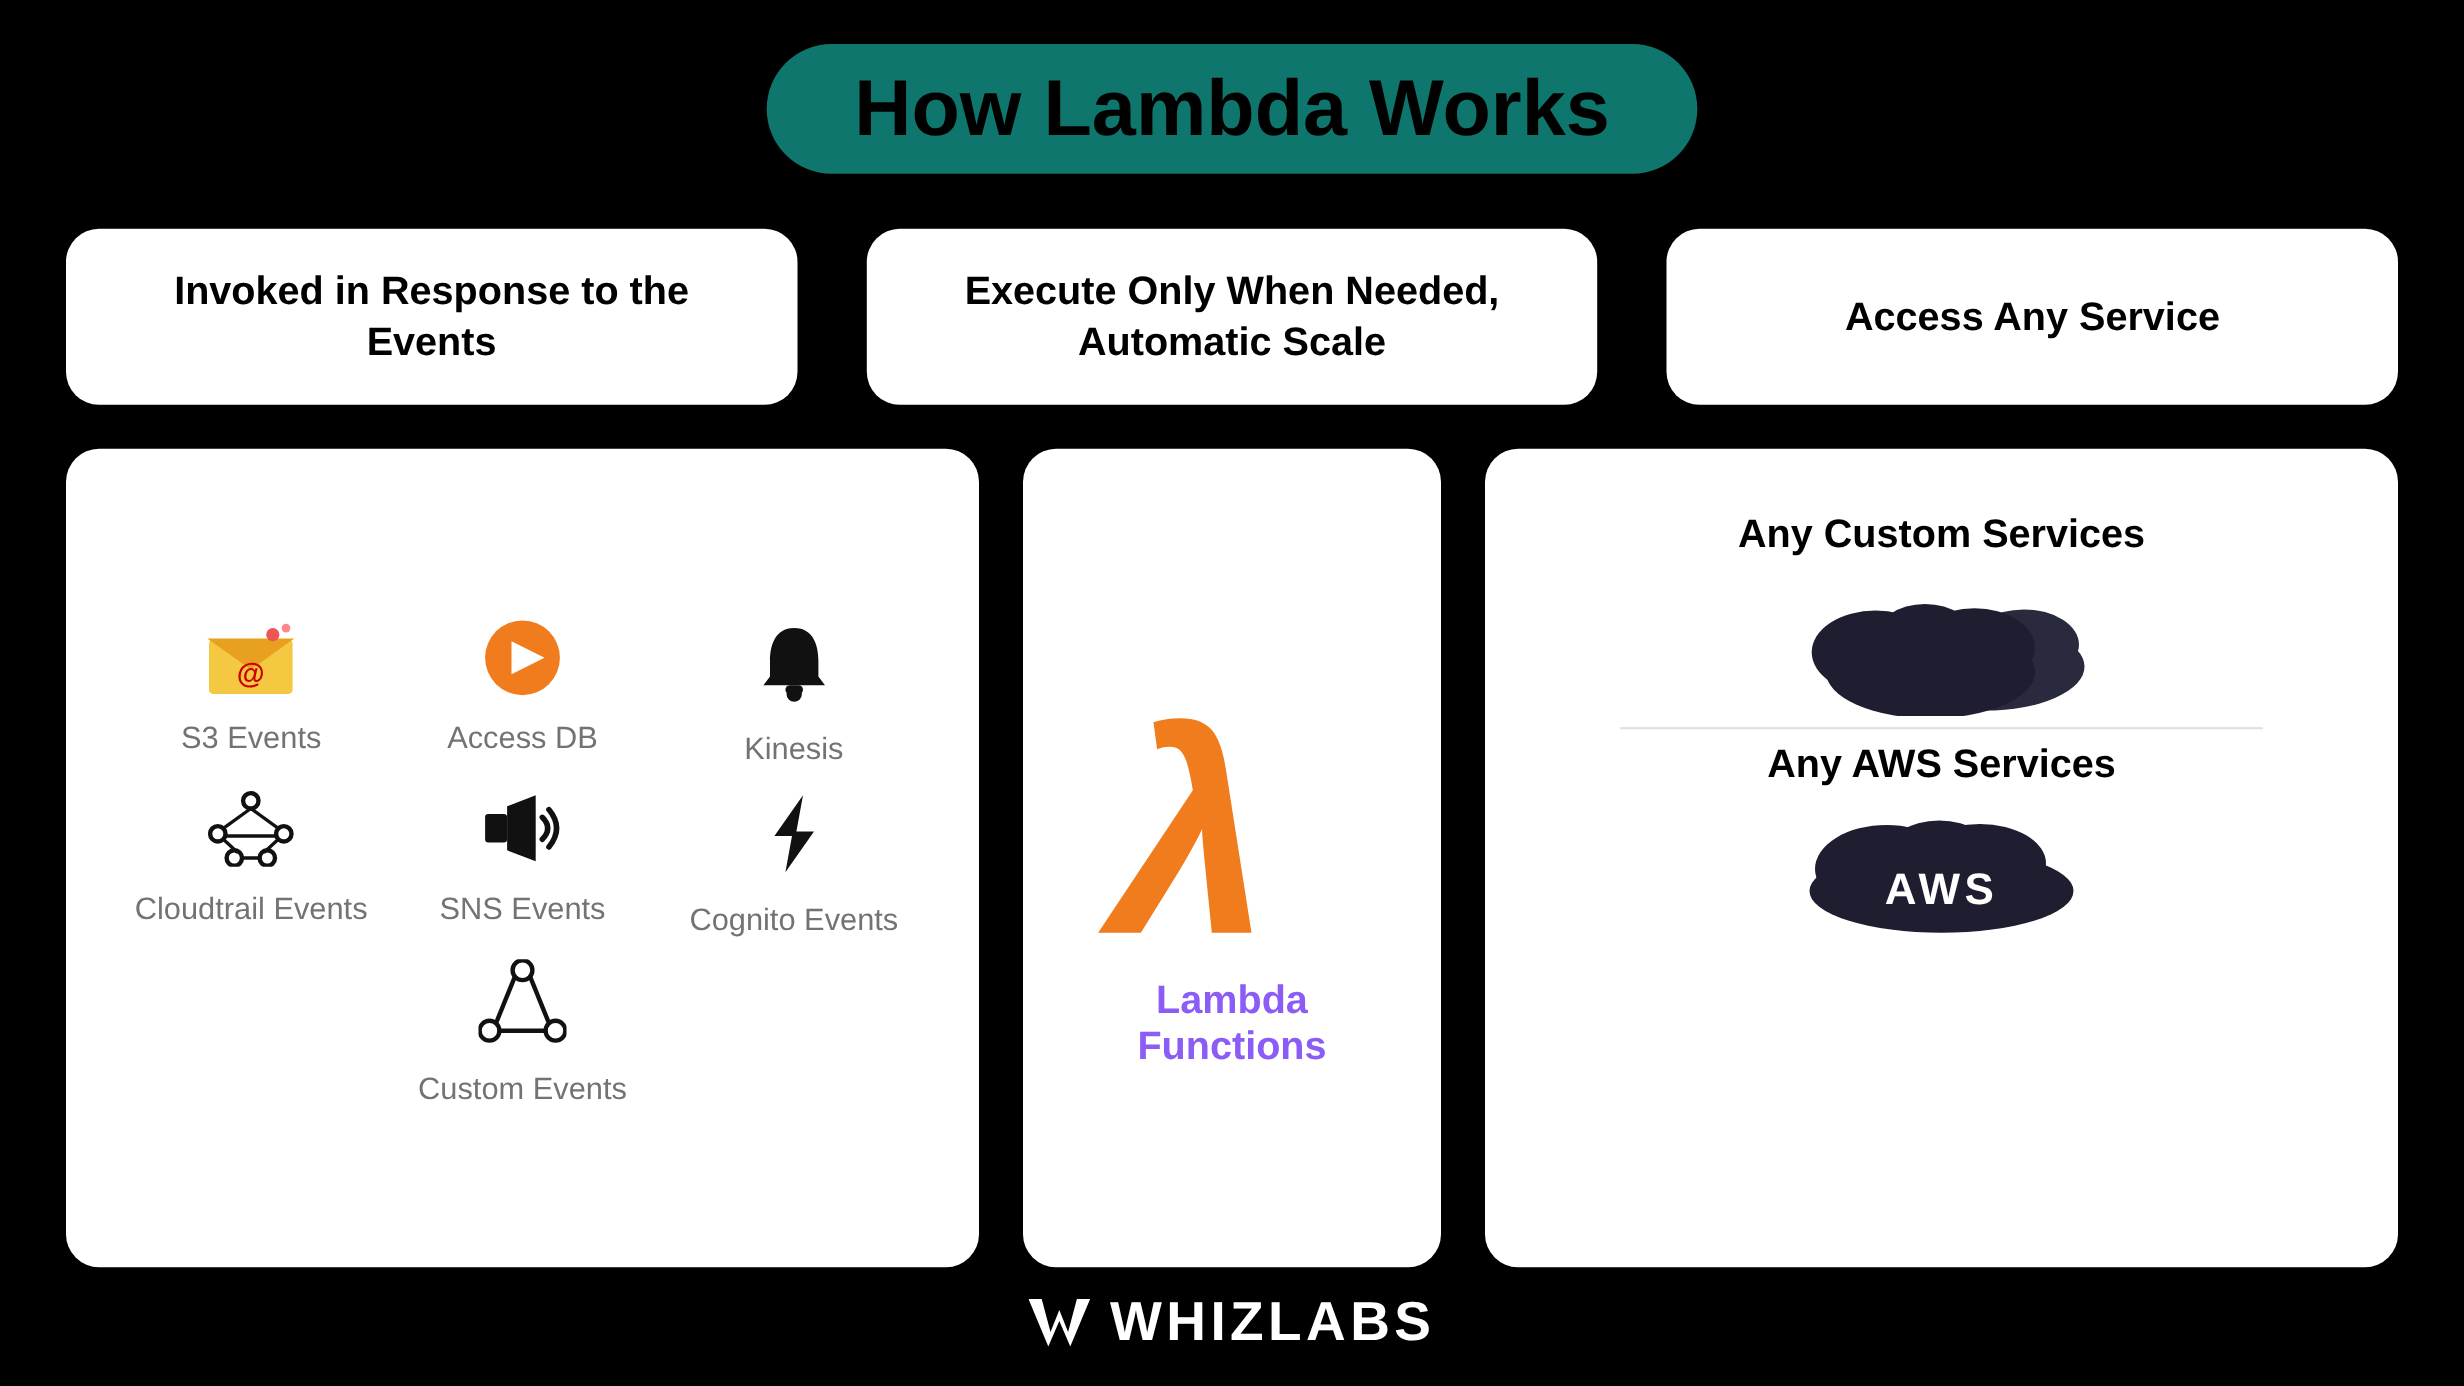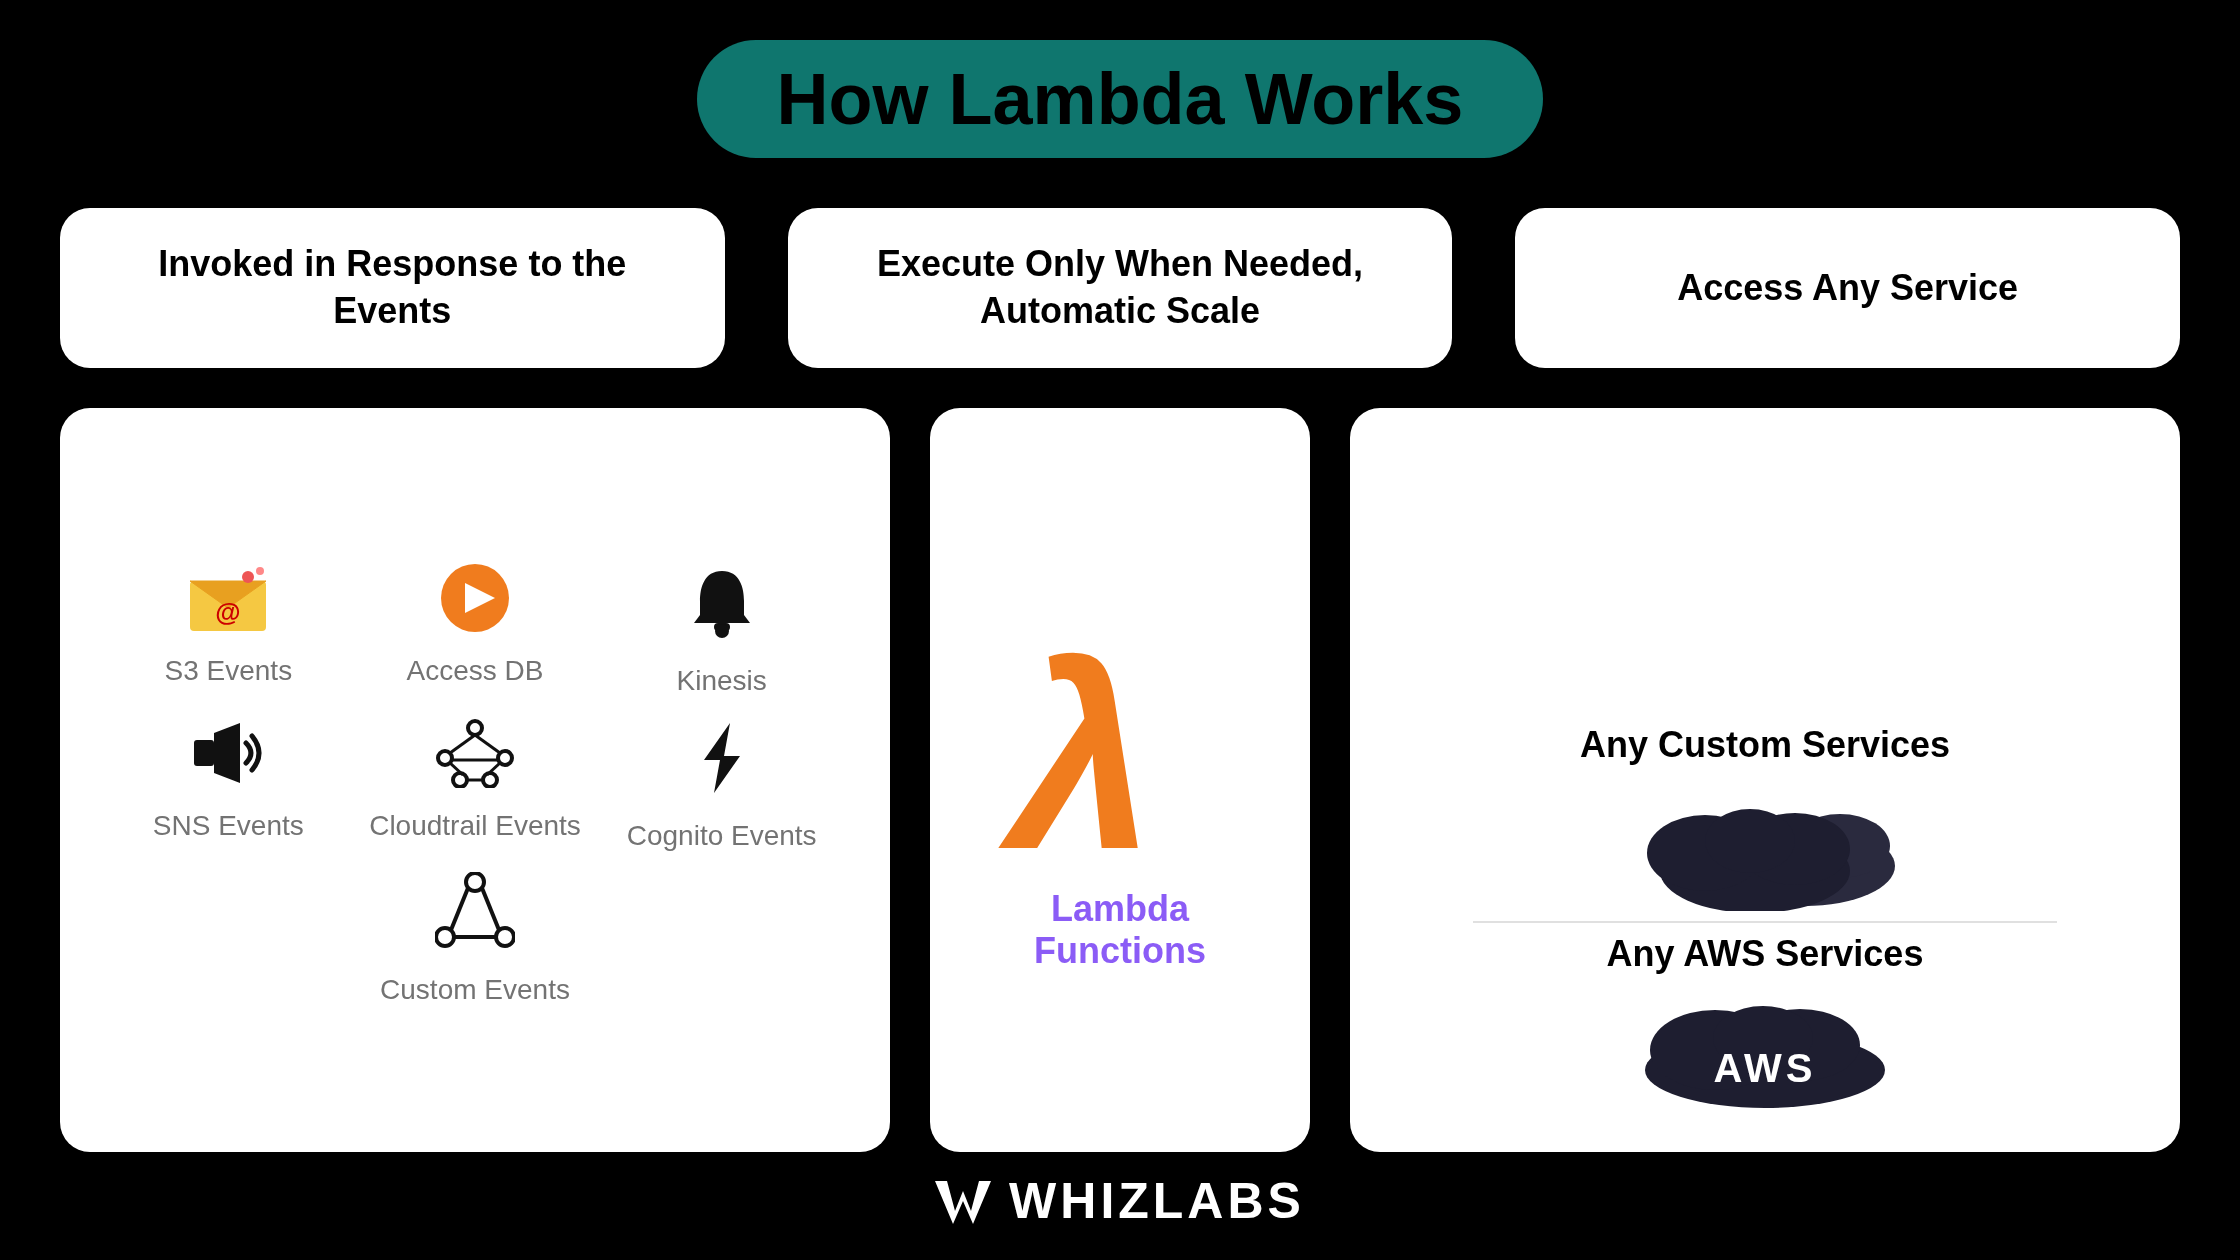--- a/index.html
+++ b/index.html
@@ -115,22 +115,22 @@
     }
 
     
     .access-card {
       background: #fff;
       border-radius: 30px;
       flex: 1;
       display: flex;
       flex-direction: column;
       align-items: center;
-      justify-content: flex-end;
-      padding: 38px 50px;
+      justify-content: flex-start;
+      padding: 56px 50px;
     }
     .access-section {
       display: flex;
       flex-direction: column;
       align-items: center;
       gap: 15px;
       width: 100%;
     }
     .access-title {
       font-size: 36px;
@@ -222,34 +222,20 @@
       <div class="event-item">
         <div class="event-icon">
           <svg width="80" height="80" viewBox="0 0 80 80">
 
             <path d="M40 8 C22 8 18 25 18 38 L18 52 L12 60 L68 60 L62 52 L62 38 C62 25 58 8 40 8Z" fill="#111"></path>
             <rect x="32" y="60" width="16" height="8" rx="4" fill="#111"></rect>
             <circle cx="40" cy="68" r="7" fill="#111"></circle>
           </svg>
         </div>
         <span class="event-label">Kinesis</span>
-      </div>
-
-      <div class="event-item">
-        <div class="event-icon">
-          <svg width="80" height="70" viewBox="0 0 80 70">
-
-            <rect x="6" y="22" width="20" height="26" rx="3" fill="#111"></rect>
-            <polygon points="26,15 52,5 52,65 26,55" fill="#111"></polygon>
-
-            <path d="M58 25 Q68 35 58 45" stroke="#111" stroke-width="5" fill="none" stroke-linecap="round"></path>
-            <path d="M64 18 Q78 35 64 52" stroke="#111" stroke-width="5" fill="none" stroke-linecap="round"></path>
-          </svg>
-        </div>
-        <span class="event-label">SNS Events</span>
       </div>
 
       <div class="event-item">
         <div class="event-icon">
           <svg width="80" height="70" viewBox="0 0 80 70">
 
             <circle cx="40" cy="10" r="7" fill="none" stroke="#111" stroke-width="4"></circle>
             <circle cx="10" cy="40" r="7" fill="none" stroke="#111" stroke-width="4"></circle>
             <circle cx="70" cy="40" r="7" fill="none" stroke="#111" stroke-width="4"></circle>
             <circle cx="25" cy="62" r="7" fill="none" stroke="#111" stroke-width="4"></circle>
@@ -261,20 +247,34 @@
             <line x1="65" y1="45" x2="52" y2="57" stroke="#111" stroke-width="3"></line>
             <line x1="17" y1="42" x2="63" y2="42" stroke="#111" stroke-width="3"></line>
             <line x1="32" y1="62" x2="48" y2="62" stroke="#111" stroke-width="3"></line>
           </svg>
         </div>
         <span class="event-label">Cloudtrail Events</span>
       </div>
 
       <div class="event-item">
         <div class="event-icon">
+          <svg width="80" height="70" viewBox="0 0 80 70">
+
+            <rect x="6" y="22" width="20" height="26" rx="3" fill="#111"></rect>
+            <polygon points="26,15 52,5 52,65 26,55" fill="#111"></polygon>
+
+            <path d="M58 25 Q68 35 58 45" stroke="#111" stroke-width="5" fill="none" stroke-linecap="round"></path>
+            <path d="M64 18 Q78 35 64 52" stroke="#111" stroke-width="5" fill="none" stroke-linecap="round"></path>
+          </svg>
+        </div>
+        <span class="event-label">SNS Events</span>
+      </div>
+
+      <div class="event-item">
+        <div class="event-icon">
           <svg width="80" height="80" viewBox="0 0 80 80">
 
             <polygon points="48,5 22,42 38,42 32,75 58,38 42,38" fill="#111"></polygon>
           </svg>
         </div>
         <span class="event-label">Cognito Events</span>
       </div>
 
       <div class="event-item" style="grid-column: 2;">
         <div class="event-icon">

